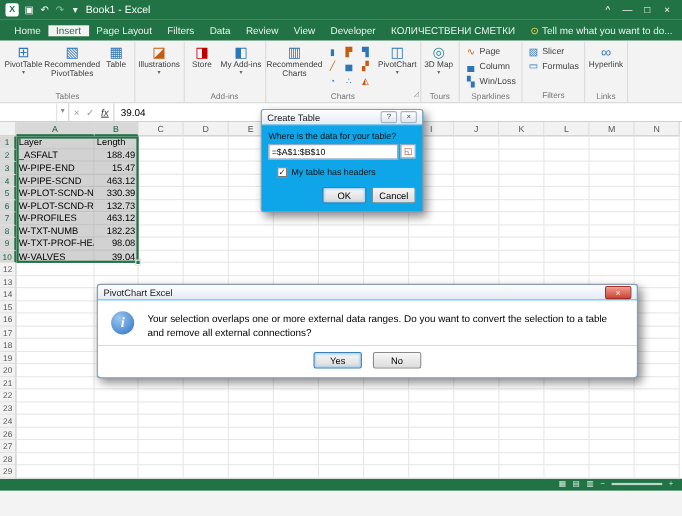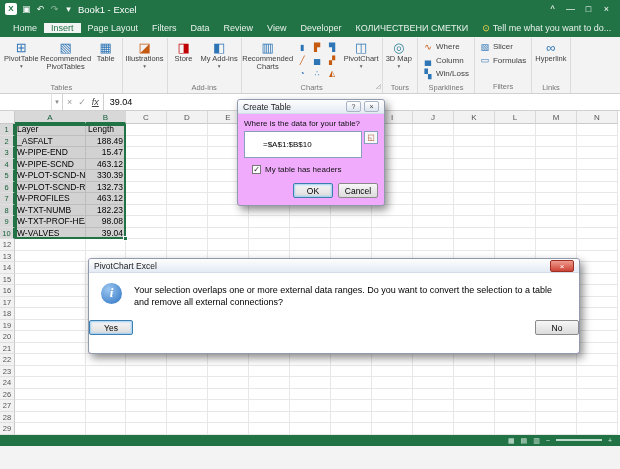--- a/index.html
+++ b/index.html
@@ -59,41 +59,41 @@
 .num{text-align:right;}
 .selbox{position:absolute;left:15px;top:13px;width:111px;height:115px;border:2px solid #217346;pointer-events:none;}
 .fillhandle{position:absolute;left:123px;top:125px;width:5px;height:5px;background:#217346;border:1px solid #fff;}
 
 
 .statusbar{height:11.5px;background:#217346;display:flex;align-items:center;justify-content:flex-end;gap:6px;padding:0 8px;color:#d9ebe0;font-size:7px;}
 .sbicon{font-size:7px;line-height:11px;}
 .zoomline{width:46px;height:2px;background:#bcd8c8;}
 
 
-.dlg{position:absolute;background:#f0abfc;border:1px solid #8f9bad;border-radius:3px;box-shadow:3px 4px 9px rgba(0,0,0,.45);font-size:9px;}
+.dlg{position:absolute;background:#0ea5e9;border:1px solid #8f9bad;border-radius:3px;box-shadow:3px 4px 9px rgba(0,0,0,.45);font-size:9px;}
 .dlg-title{height:14px;display:flex;align-items:center;padding:0 5px;background:linear-gradient(#fdfdfd,#e4ebf4);border-bottom:1px solid #d3dbe7;border-radius:2px 2px 0 0;color:#222;}
 .dlg-title-text{flex:1;font-size:8.5px;}
 .tbbtn{width:15px;height:11px;line-height:10px;text-align:center;border:1px solid #a8b4c4;background:linear-gradient(#fff,#dde5ef);border-radius:2px;margin-left:3px;font-size:7px;color:#444;}
 .redx{width:24px;height:12px;line-height:11px;text-align:center;background:linear-gradient(#f09b8f,#cc4436);border:1px solid #9f2f23;border-radius:2px;color:#fff;font-size:8px;margin-left:3px;}
 .ct{left:237px;top:99px;width:148px;z-index:10;}
 .ct-body{padding:5px 6px 7px;}
 .ct-label{font-size:8px;color:#111;margin-bottom:3px;white-space:nowrap;}
 .rangerow{display:flex;gap:2px;margin-bottom:7px;}
-.rangeinput{flex:1;height:27px;border:1px solid #86a0bd;font-size:8px;padding:0 18px;background:#fff;color:#000;min-width:0;}
+.rangeinput{flex:1;height:14px;border:1px solid #86a0bd;font-size:8px;padding:0 2px;background:#fff;color:#000;min-width:0;}
 .rangepick{width:14px;height:13px;border:1px solid #86a0bd;background:#f6f8fa;text-align:center;line-height:12px;font-size:8px;color:#b0542f;flex:none;}
 .chkrow{display:flex;align-items:center;gap:4px;font-size:8px;color:#111;margin-bottom:9px;padding-left:8px;}
 .chk{width:9px;height:9px;border:1px solid #777;background:#fff;font-size:8px;line-height:8px;text-align:center;color:#222;flex:none;}
 .btnrow{display:flex;justify-content:flex-end;gap:5px;}
 .btn{min-width:40px;height:15px;border:1px solid #8a8a8a;border-radius:2px;background:linear-gradient(#f7f7f7,#dcdcdc);font-size:8.5px;color:#000;}
 .btn.default{border:1px solid #3c7fb1;box-shadow:inset 0 0 2px 1px #9ecff2;}
 .mb{left:88px;top:258px;width:492px;z-index:20;}
 .mb-body{background:#fff;display:flex;gap:12px;padding:10px 12px 6px;align-items:flex-start;}
 .infoicon{width:21px;height:21px;border-radius:50%;background:radial-gradient(circle at 35% 30%,#9cc7f0,#2a71c2);color:#fff;font-family:"Liberation Serif",serif;font-style:italic;font-weight:bold;text-align:center;line-height:20px;font-size:13px;flex:none;}
 .mb-text{font-size:9px;color:#000;line-height:1.35;padding-top:1px;}
-.mb-btnrow{display:flex;justify-content:space-between;gap:10px;padding:6px 0 18px;background:#fff;border-radius:0 0 3px 3px;}
+.mb-btnrow{display:flex;justify-content:center;gap:10px;padding:6px 0 8px;background:#fff;border-radius:0 0 3px 3px;}
 .mbbtn{min-width:44px;}
 </style>
 </head>
 <body>
 
 <div class="window">
   <div class="titlebar">
     <span class="appicon">X</span>
     <span id="qat" class="qat">
         <span class="qbtn">▣</span>
@@ -219,21 +219,21 @@
             <span class="arr">▾</span>
           </div>
         </div>
         <div class="rcaption">Tours</div>
       </div>
       <div class="rgroup">
         <div class="rbody">
           <div class="smallcol">
             <div class="smallbtn">
               <span class="ric-s" style="color: rgb(197, 90, 17);">∿</span>
-              <span>Where</span>
+              <span>Page</span>
             </div>
             <div class="smallbtn">
               <span class="ric-s" style="color: rgb(46, 117, 182);">▄</span>
               <span>Column</span>
             </div>
             <div class="smallbtn">
               <span class="ric-s" style="color: rgb(46, 117, 182);">▚</span>
               <span>Win/Loss</span>
             </div>
           </div>

